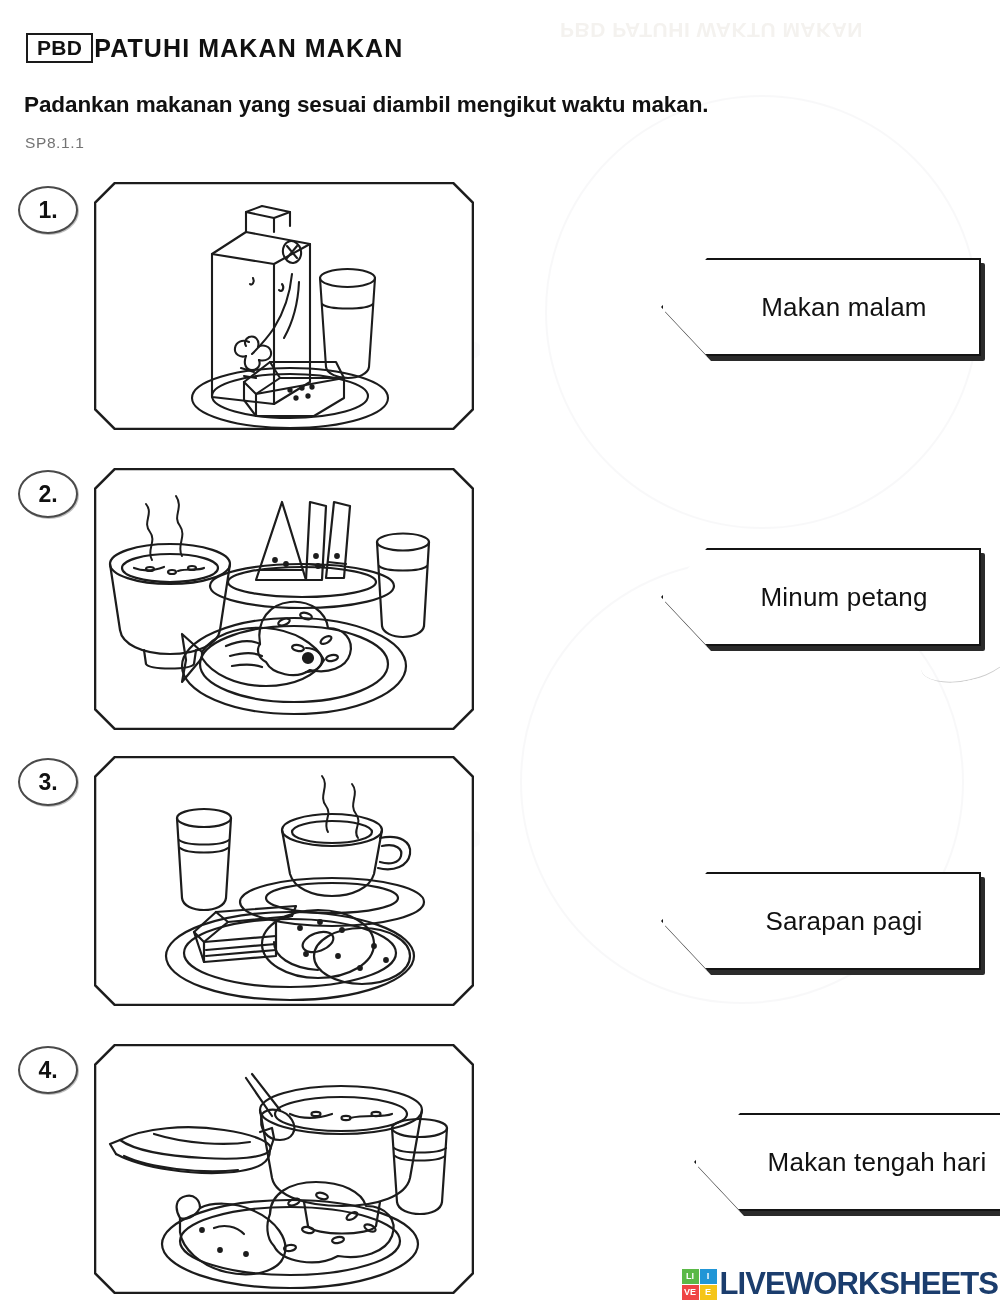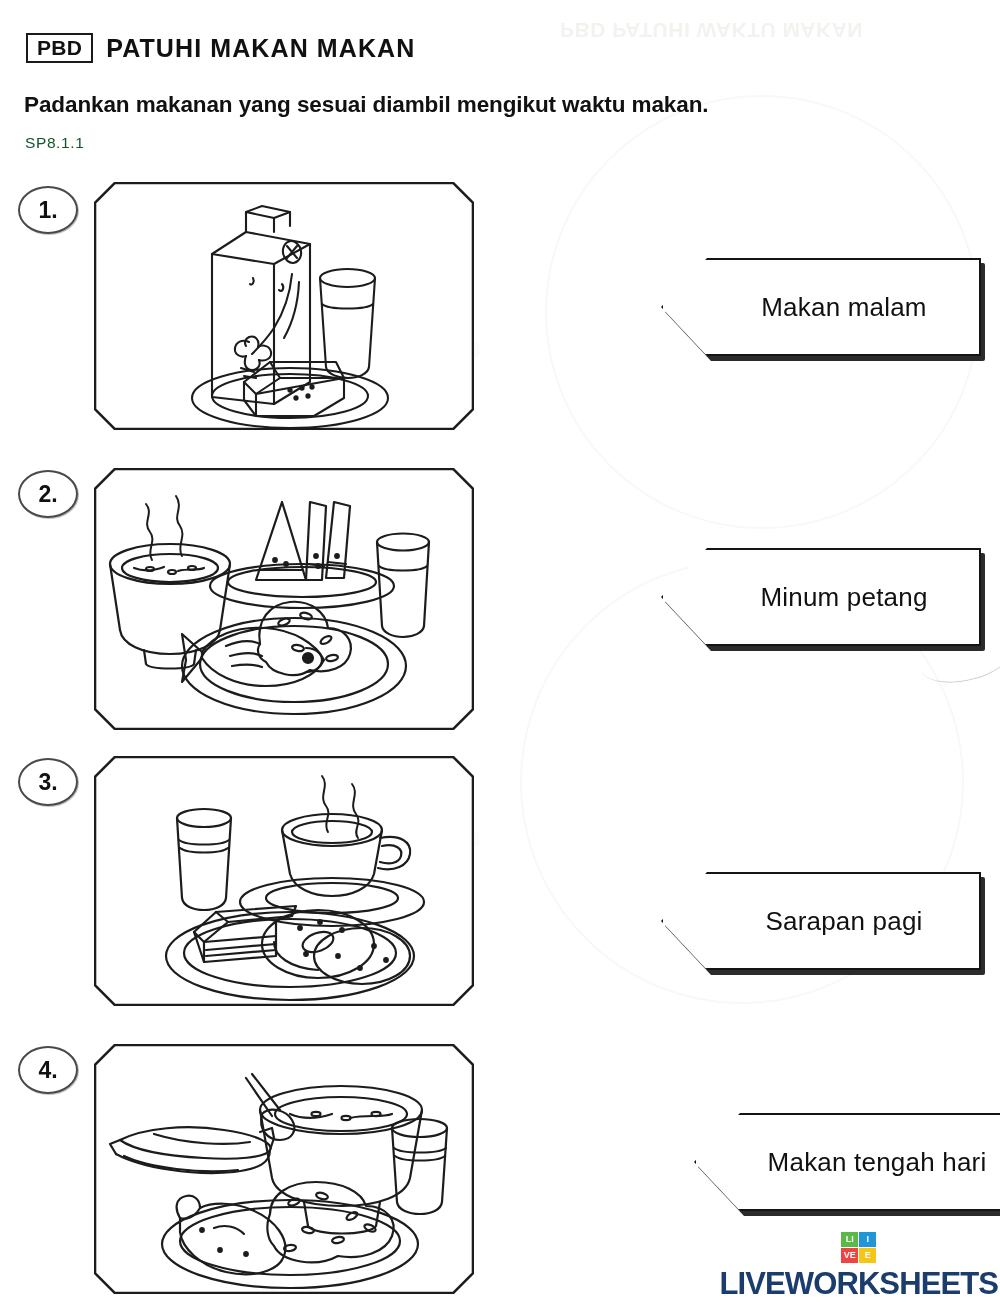--- a/index.html
+++ b/index.html
@@ -24,36 +24,36 @@
     font-weight:bold;letter-spacing:.5px;
     transform:scaleY(-1);
   }
   .wm-stroke{
     position:absolute;pointer-events:none;
     border-bottom:1.2px solid rgba(90,90,90,.30);
     border-radius:50%;
   }
 
   
-  .pbd-row{position:absolute;left:26px;top:33px;display:flex;align-items:center;gap:13px;}
+  .pbd-row{position:absolute;left:26px;top:33px;display:flex;align-items:center;gap:1px;}
   .pbd-badge{
     border:2.6px solid #1a1a1a;
     padding:2px 9px 3px 9px;
     font-size:21px;font-weight:bold;letter-spacing:.3px;line-height:1;
   }
   .pbd-title{
     font-size:25px;font-weight:bold;letter-spacing:1.1px;
   }
   .instruction{
     position:absolute;left:24px;top:92px;
     font-size:22.5px;font-weight:bold;letter-spacing:-.1px;
   }
   .code{
     position:absolute;left:25px;top:134px;
-    font-size:15.5px;color:#14532d;letter-spacing:.6px;
+    font-size:15.5px;color:#737373;letter-spacing:.6px;
   }
 
   
   .num{
     position:absolute;width:56px;height:44px;
     border:2px solid #4a4a4a;border-radius:50%;
     display:flex;align-items:center;justify-content:center;
     font-size:23px;font-weight:bold;
     box-shadow:1px 1px 0 rgba(0,0,0,.25);
     background:#fff;
@@ -101,21 +101,21 @@
   }
   .banner .txt{
     position:absolute;left:46px;right:0;top:0;bottom:0;
     display:flex;align-items:center;justify-content:center;
     font-size:26px;letter-spacing:.2px;color:#111;text-align:center;
   }
 
   
   .lw{
     position:absolute;right:2px;bottom:6px;
-    display:flex;align-items:center;gap:3px;flex-direction:column;
+    display:flex;align-items:center;gap:3px;
   }
   .lw-grid{
     display:grid;grid-template-columns:17px 17px;grid-template-rows:15px 15px;
     gap:1px;
   }
   .lw-cell{
     display:flex;align-items:center;justify-content:center;
     font-size:9px;font-weight:bold;color:#fff;line-height:1;
   }
   .lw-li{background:#5bb947;}

